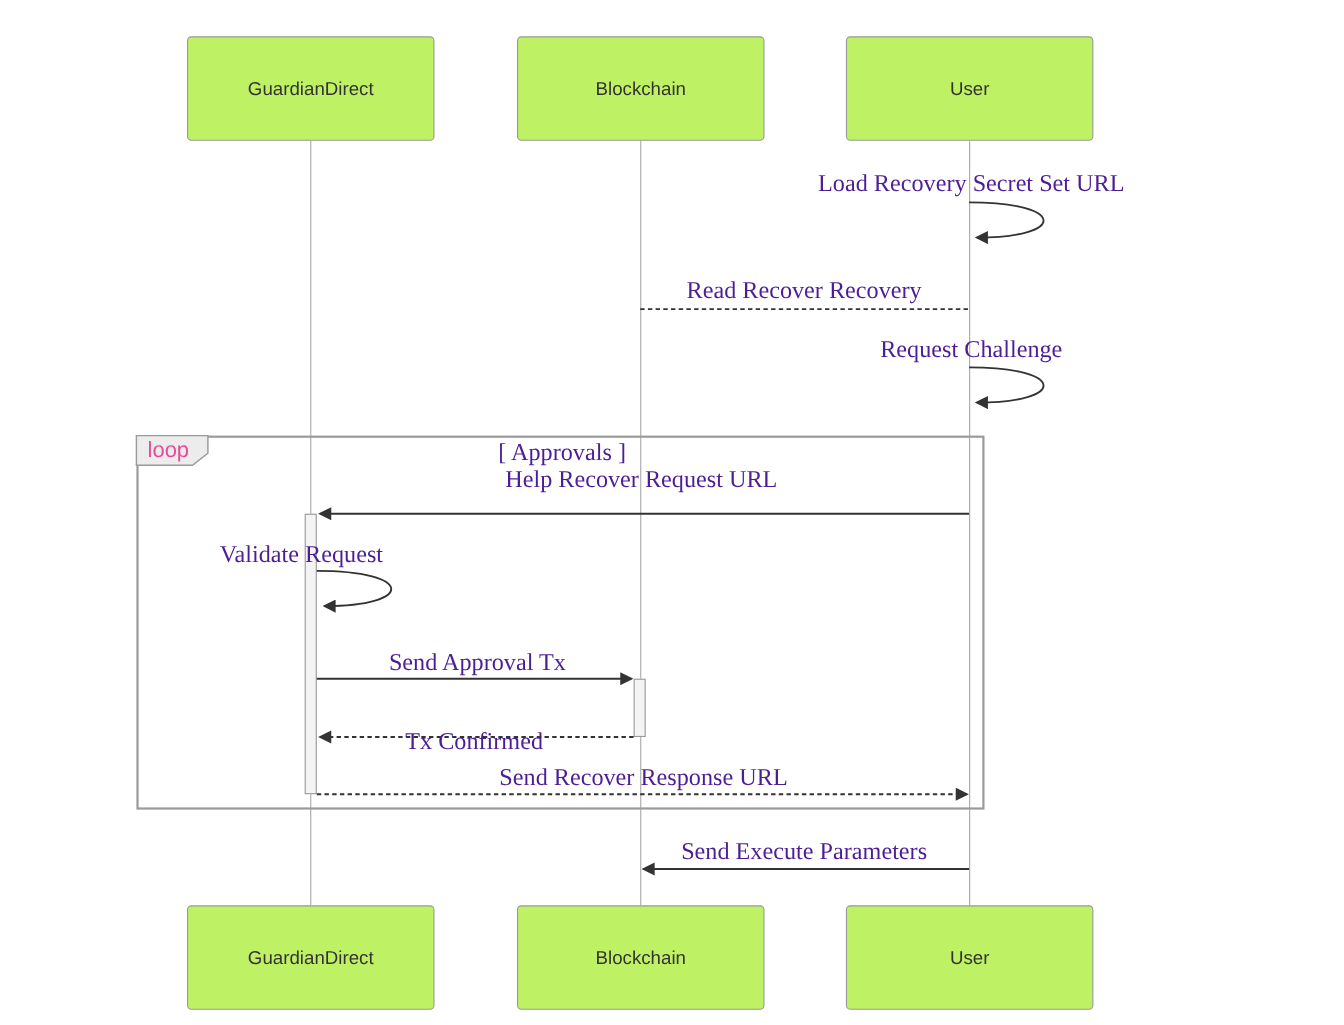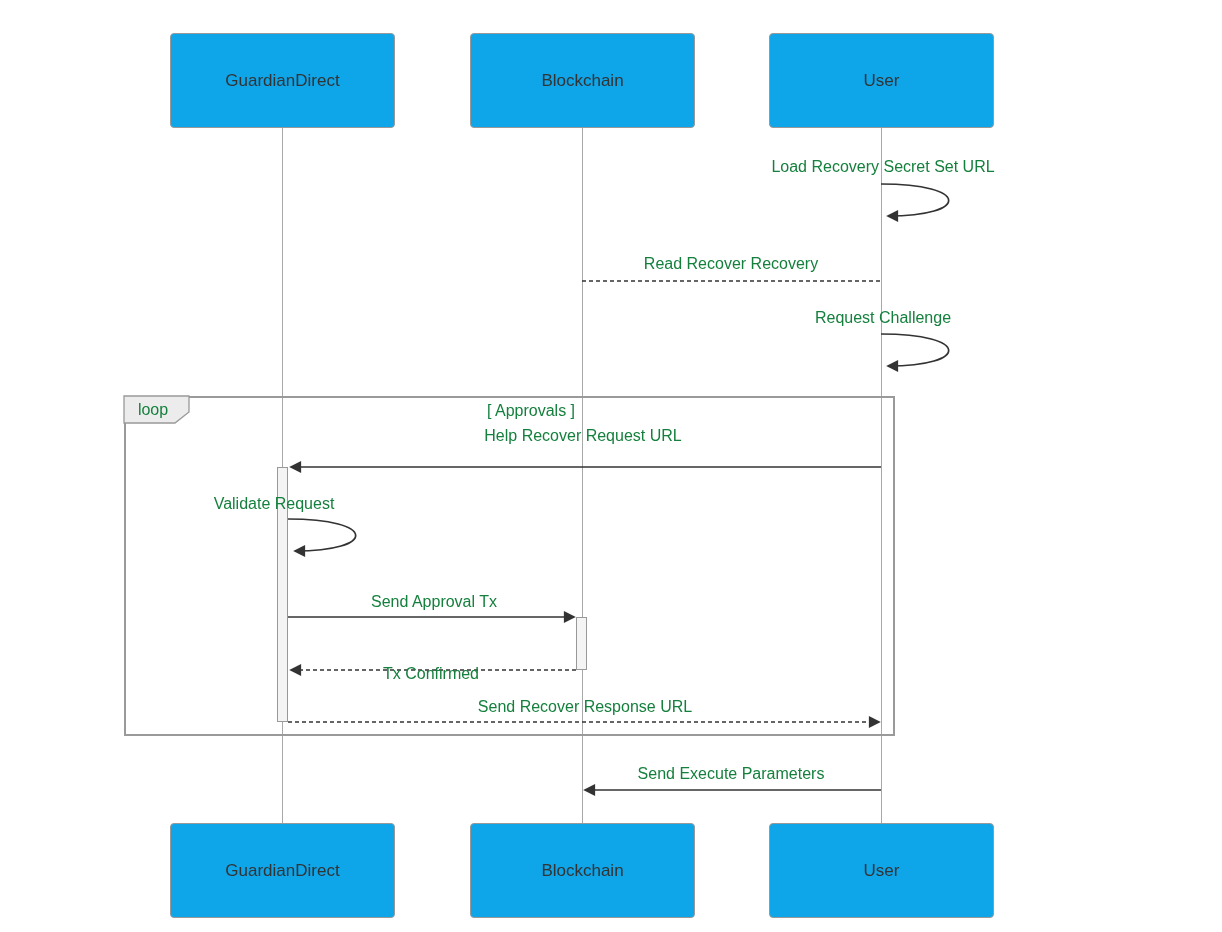--- a/index.html
+++ b/index.html
@@ -2,41 +2,41 @@
 <html><head>
 <meta charset="utf-8">
 <style>
   html,body{margin:0;padding:0;background:#fff;}
   #canvas{
     position:relative;width:1222px;height:932px;background:#ffffff;overflow:hidden;
     font-family:"Liberation Sans","DejaVu Sans",sans-serif;color:#333;
   }
   .actor-box{
     position:absolute;width:223px;height:93px;
-    background:#0ea5e9;border:1px solid #999;border-radius:4px;
+    background:#bef264;border:1px solid #999;border-radius:4px;
     display:flex;align-items:center;justify-content:center;
     font-size:17px;color:#333;box-sizing:content-box;
   }
   .lifeline{
     position:absolute;top:128px;height:695px;width:1px;background:#a8a8a8;
   }
   .loop-frame{
     position:absolute;left:124px;top:396px;width:771px;height:340px;
     border:2px solid #9a9a9a;box-sizing:border-box;background:transparent;
   }
   .activation{
     position:absolute;width:9px;background:#f4f4f4;border:1px solid #999;
   }
   .msg-label{
     position:absolute;transform:translate(-50%,-50%);
-    font-size:16px;color:#15803d;white-space:nowrap;line-height:1.1;
+    font-size:22px;color:#4c1d95;white-space:nowrap;line-height:1.1;font-family:Liberation Serif, serif;
   }
   .loop-keyword{
     position:absolute;transform:translate(-50%,-50%);
-    font-size:16px;color:#15803d;white-space:nowrap;
+    font-size:20px;color:#ec4899;white-space:nowrap;
   }
   svg.overlay{position:absolute;left:0;top:0;pointer-events:none;}
 </style>
 </head>
 <body>
 
 <div id="canvas">
 
   <div class="lifeline" style="left:282px"></div>
   <div class="lifeline" style="left:582px"></div>
@@ -89,21 +89,21 @@
     <span>GuardianDirect</span>
   </div>
   <div class="actor-box" style="left:470px;top:823px">
     <span>Blockchain</span>
   </div>
   <div class="actor-box" style="left:769px;top:823px">
     <span>User</span>
   </div>
 
   <div class="loop-keyword" style="left:153px;top:410px">loop</div>
-  <div class="msg-label" style="left:531px;top:411px">[ Approvals ]</div>
+  <div class="msg-label" style="left:511px;top:411px">[ Approvals ]</div>
 
   <div class="msg-label" style="left:883px;top:167px">Load Recovery Secret Set URL</div>
   <div class="msg-label" style="left:731px;top:264px">Read Recover Recovery</div>
   <div class="msg-label" style="left:883px;top:318px">Request Challenge</div>
   <div class="msg-label" style="left:583px;top:436px">Help Recover Request URL</div>
   <div class="msg-label" style="left:274px;top:504px">Validate Request</div>
   <div class="msg-label" style="left:434px;top:602px">Send Approval Tx</div>
   <div class="msg-label" style="left:431px;top:674px">Tx Confirmed</div>
   <div class="msg-label" style="left:585px;top:707px">Send Recover Response URL</div>
   <div class="msg-label" style="left:731px;top:774px">Send Execute Parameters</div>

